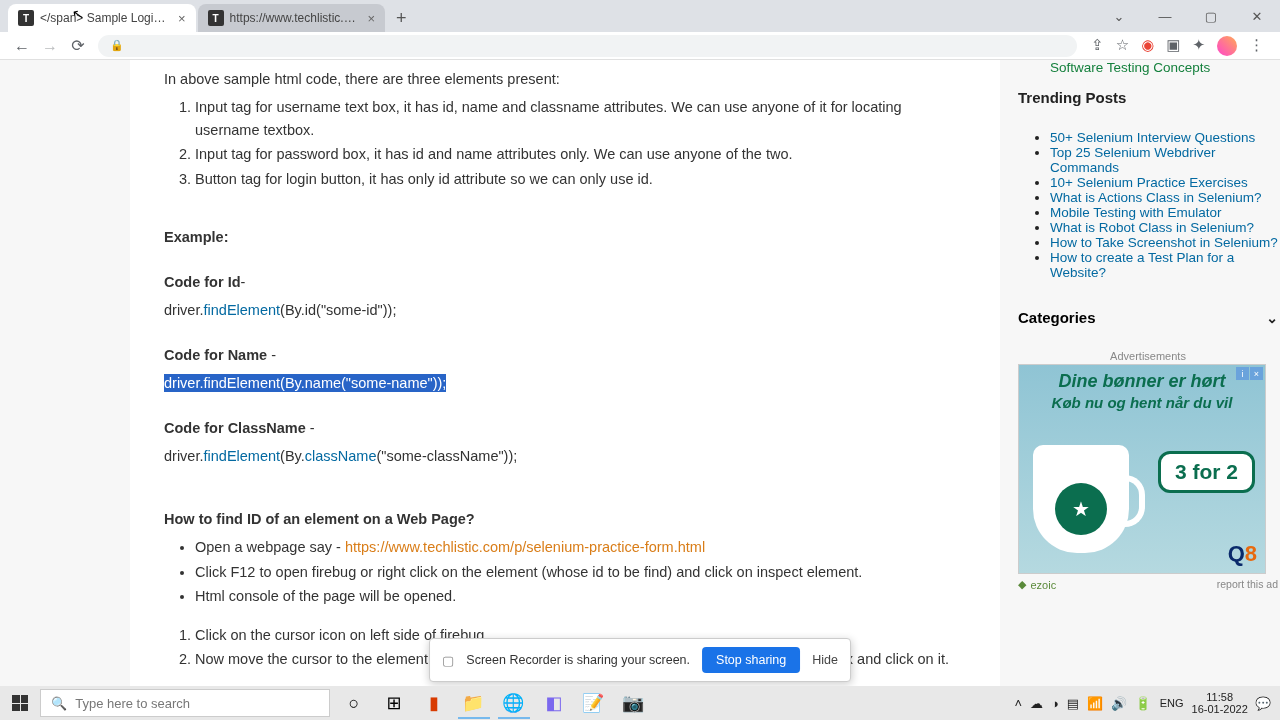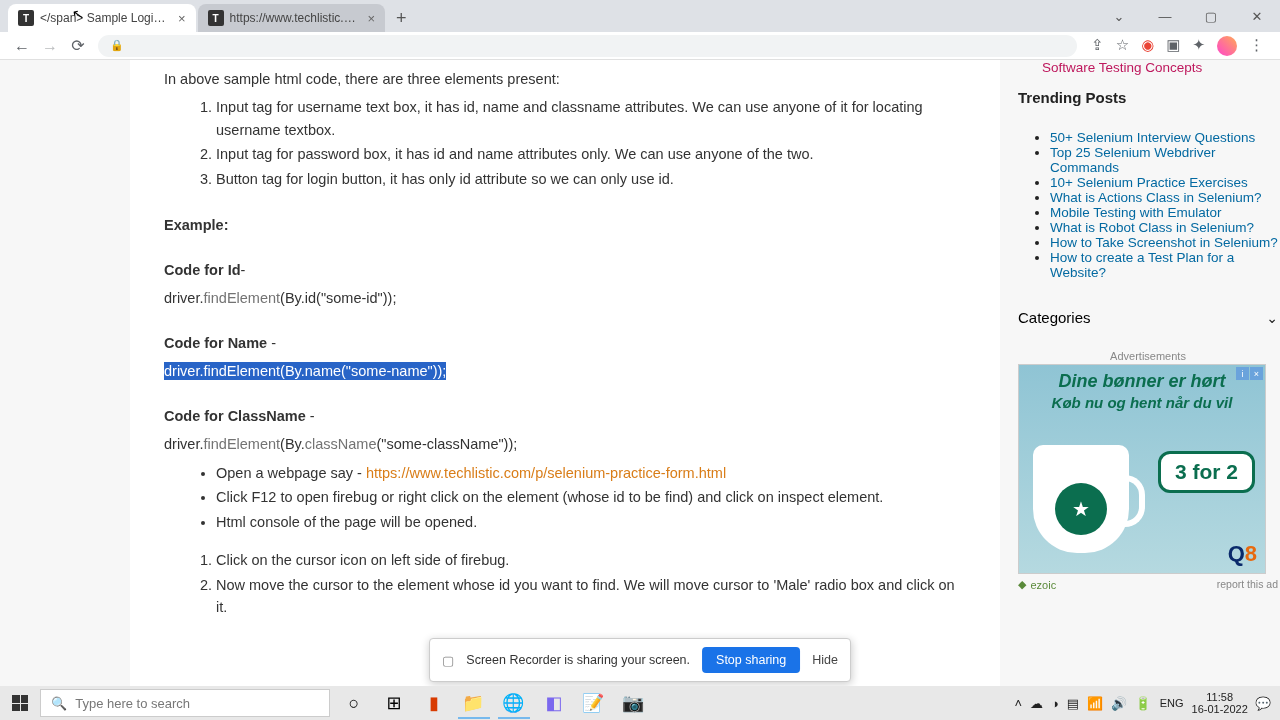--- a/index.html
+++ b/index.html
@@ -21,34 +21,34 @@
 .nav-btn.disabled{color:#babcbe}
 .url-box{flex:1;height:22px;background:#f1f3f4;border-radius:12px;display:flex;align-items:center;padding:0 12px;margin:0 6px;font-size:13px;color:#444}
 .lock{color:#5f6368;font-size:11px;margin-right:6px}
 .addr-icons{display:flex;gap:12px;padding:0 8px}
 .addr-icons div{color:#5f6368;font-size:15px}
 
 
 .viewport{height:626px;background:#f7f7f7;display:flex;padding:0;overflow:hidden;position:relative}
 .main-col{width:870px;margin-left:130px;background:#fff;padding:8px 34px 0 34px;font-size:14.5px;color:#333;line-height:1.55}
 .main-col p{margin-bottom:6px}
-.main-col ol,.main-col ul{margin:6px 0 16px 52px}
+.main-col ol,.main-col ul{margin:6px 0 16px 31px}
 .main-col li{margin-bottom:2px}
 .main-col b{font-weight:700}
 .code-line{font-size:14.5px}
-.method{color:#737373}
+.method{color:#0369a1}
 .highlighted{background:#2864c7;color:#fff;padding:1px 0}
 .link{color:#d97d18}
 .sidebar{width:260px;margin-left:18px;font-size:13.5px}
-.sidebar-item-cut{color:#be185d;font-size:13.5px;margin-left:24px}
+.sidebar-item-cut{color:#15803d;font-size:13.5px;margin-left:32px}
 .sidebar h3{font-size:15px;font-weight:700;color:#222;margin:14px 0 24px 0}
 .sidebar ul{list-style:disc;margin-left:32px}
 .sidebar li{color:#222}
 .sidebar li a{color:#0369a1;text-decoration:none}
-.cat-row{display:flex;justify-content:space-between;align-items:center;padding:10px 0;font-weight:400;font-size:15px;border-top:1px solid transparent;margin-top:18px}
+.cat-row{display:flex;justify-content:space-between;align-items:center;padding:10px 0;font-weight:700;font-size:15px;border-top:1px solid transparent;margin-top:18px}
 .chev{font-size:14px;color:#222}
 .ad-label{text-align:center;font-size:11px;color:#888;margin-top:14px}
 .ad-box{width:248px;height:210px;background:linear-gradient(180deg,#8fc4d4 0%,#b5d9e0 100%);border:1px solid #ccc;position:relative;margin-top:2px}
 .ad-head{color:#0b6e4f;font-style:italic;font-weight:700;font-size:18px;text-align:center;padding:6px 4px 0;line-height:1.15}
 .cup{position:absolute;left:14px;bottom:20px;width:96px;height:108px;background:#fff;border-radius:10px 10px 44px 44px}
 .cup::before{content:"";position:absolute;right:-16px;top:30px;width:24px;height:40px;border:6px solid #fff;border-left:none;border-radius:0 20px 20px 0}
 .cup-logo{position:absolute;top:38px;left:22px;width:52px;height:52px;border-radius:50%;background:#0b6e4f;display:flex;align-items:center;justify-content:center;color:#fff;font-size:20px}
 .offer{position:absolute;right:10px;top:86px;background:#fff;border-radius:12px;padding:6px 14px;font-weight:700;color:#0b6e4f;font-size:21px;border:3px solid #0b6e4f}
 .q8{position:absolute;right:8px;bottom:6px;font-weight:700;font-size:22px;color:#0a2a6b}
 .q8 span{color:#e86a0f}
@@ -121,31 +121,32 @@
 </div>
 
 <div class="viewport">
   <div class="main-col">
     <p>In above sample html code, there are three elements present:</p>
     <ol>
       <li>Input tag for username text box, it has id, name and classname attributes. We can use anyone of it for locating username textbox.</li>
       <li>Input tag for password box, it has id and name attributes only. We can use anyone of the two.</li>
       <li>Button tag for login button, it has only id attribute so we can only use id.</li>
     </ol>
-    <p style="margin-top:24px"><b>Example:</b></p>
+    <p style="margin-top:36px"><b>Example:</b></p>
 
     <p style="margin-top:22px"><b>Code for Id</b>-</p>
     <p class="code-line"><span>driver.</span><span class="method">findElement</span><span>(By.id("some-id"));</span></p>
 
     <p style="margin-top:22px"><b>Code for Name</b> -</p>
     <p class="code-line"><span class="highlighted">driver.findElement(By.name("some-name"));</span></p>
 
     <p style="margin-top:22px"><b>Code for ClassName</b> -</p>
     <p class="code-line"><span>driver.</span><span class="method">findElement</span><span>(By.</span><span class="method">className</span><span>("some-className"));</span></p>
 
+    <p style="margin-top:40px"><b>How to find ID of an element on a Web Page?</b></p>
     <ul>
       <li><span>Open a webpage say - </span><a class="link">https://www.techlistic.com/p/selenium-practice-form.html</a></li>
       <li>Click F12 to open firebug or right click on the element (whose id to be find) and click on inspect element.</li>
       <li>Html console of the page will be opened.</li>
     </ul>
 
     <ol>
       <li>Click on the cursor icon on left side of firebug.</li>
       <li>Now move the cursor to the element whose id you want to find. We will move cursor to 'Male' radio box and click on it.</li>
 

